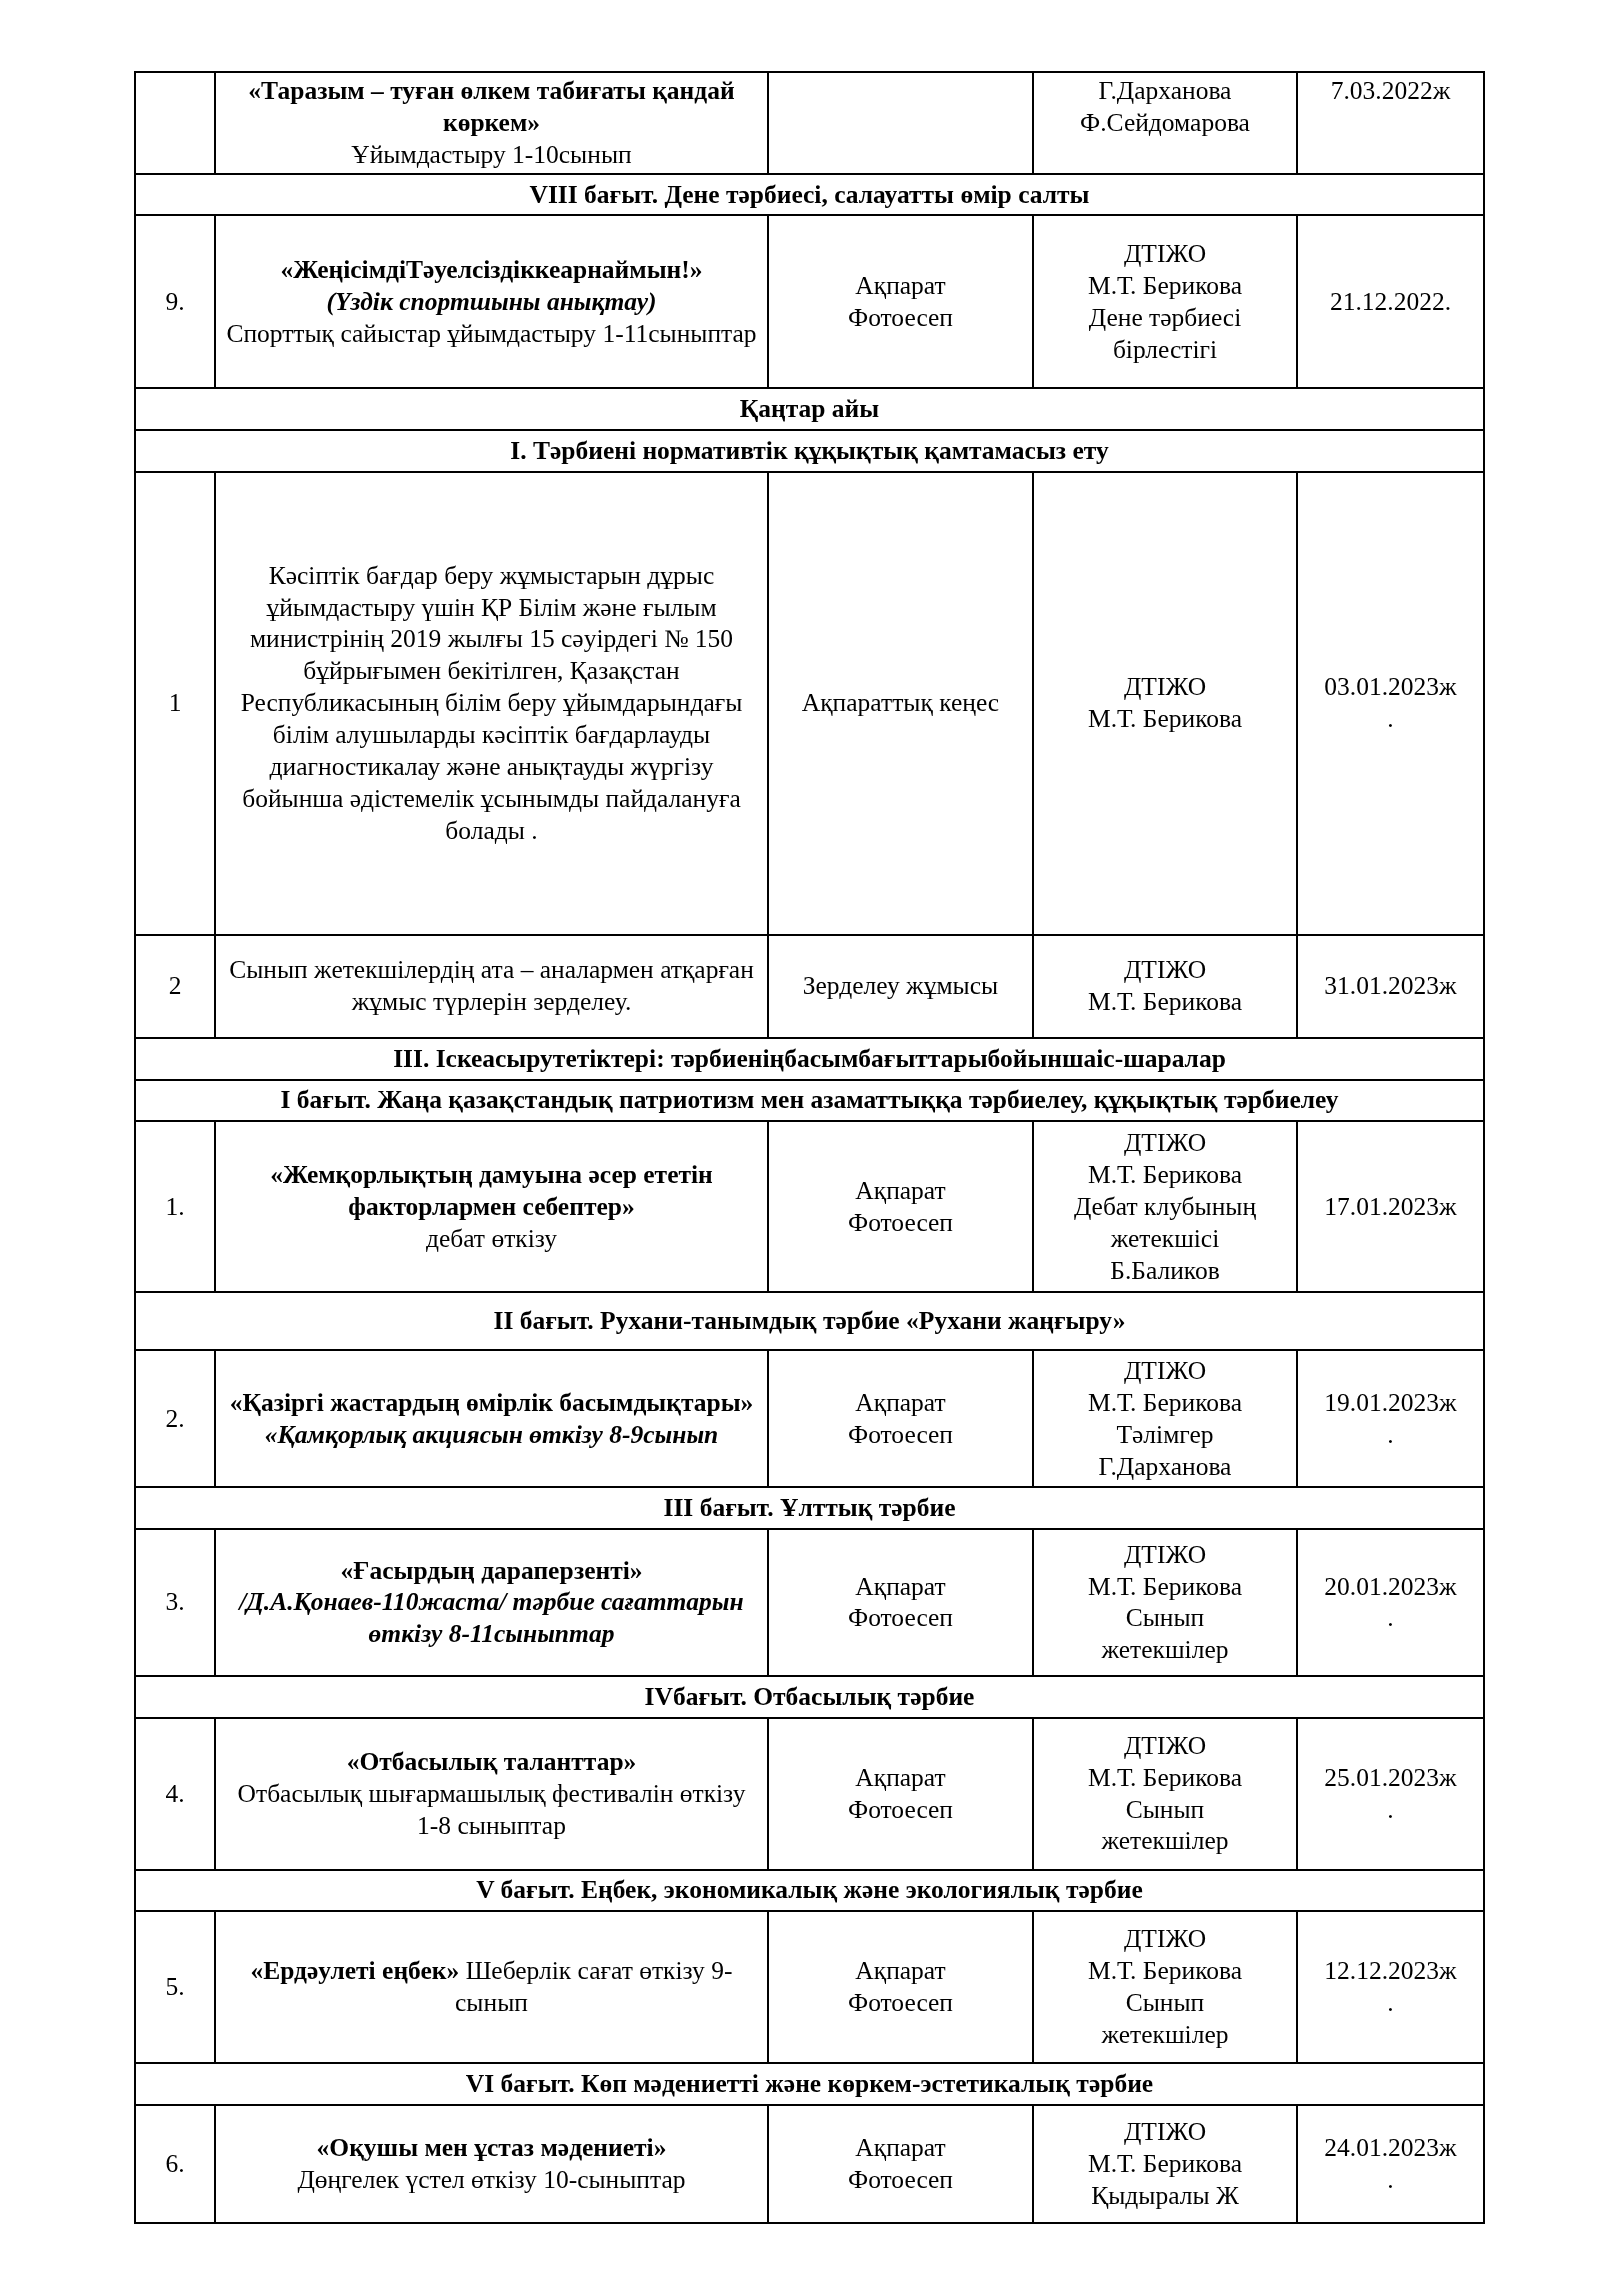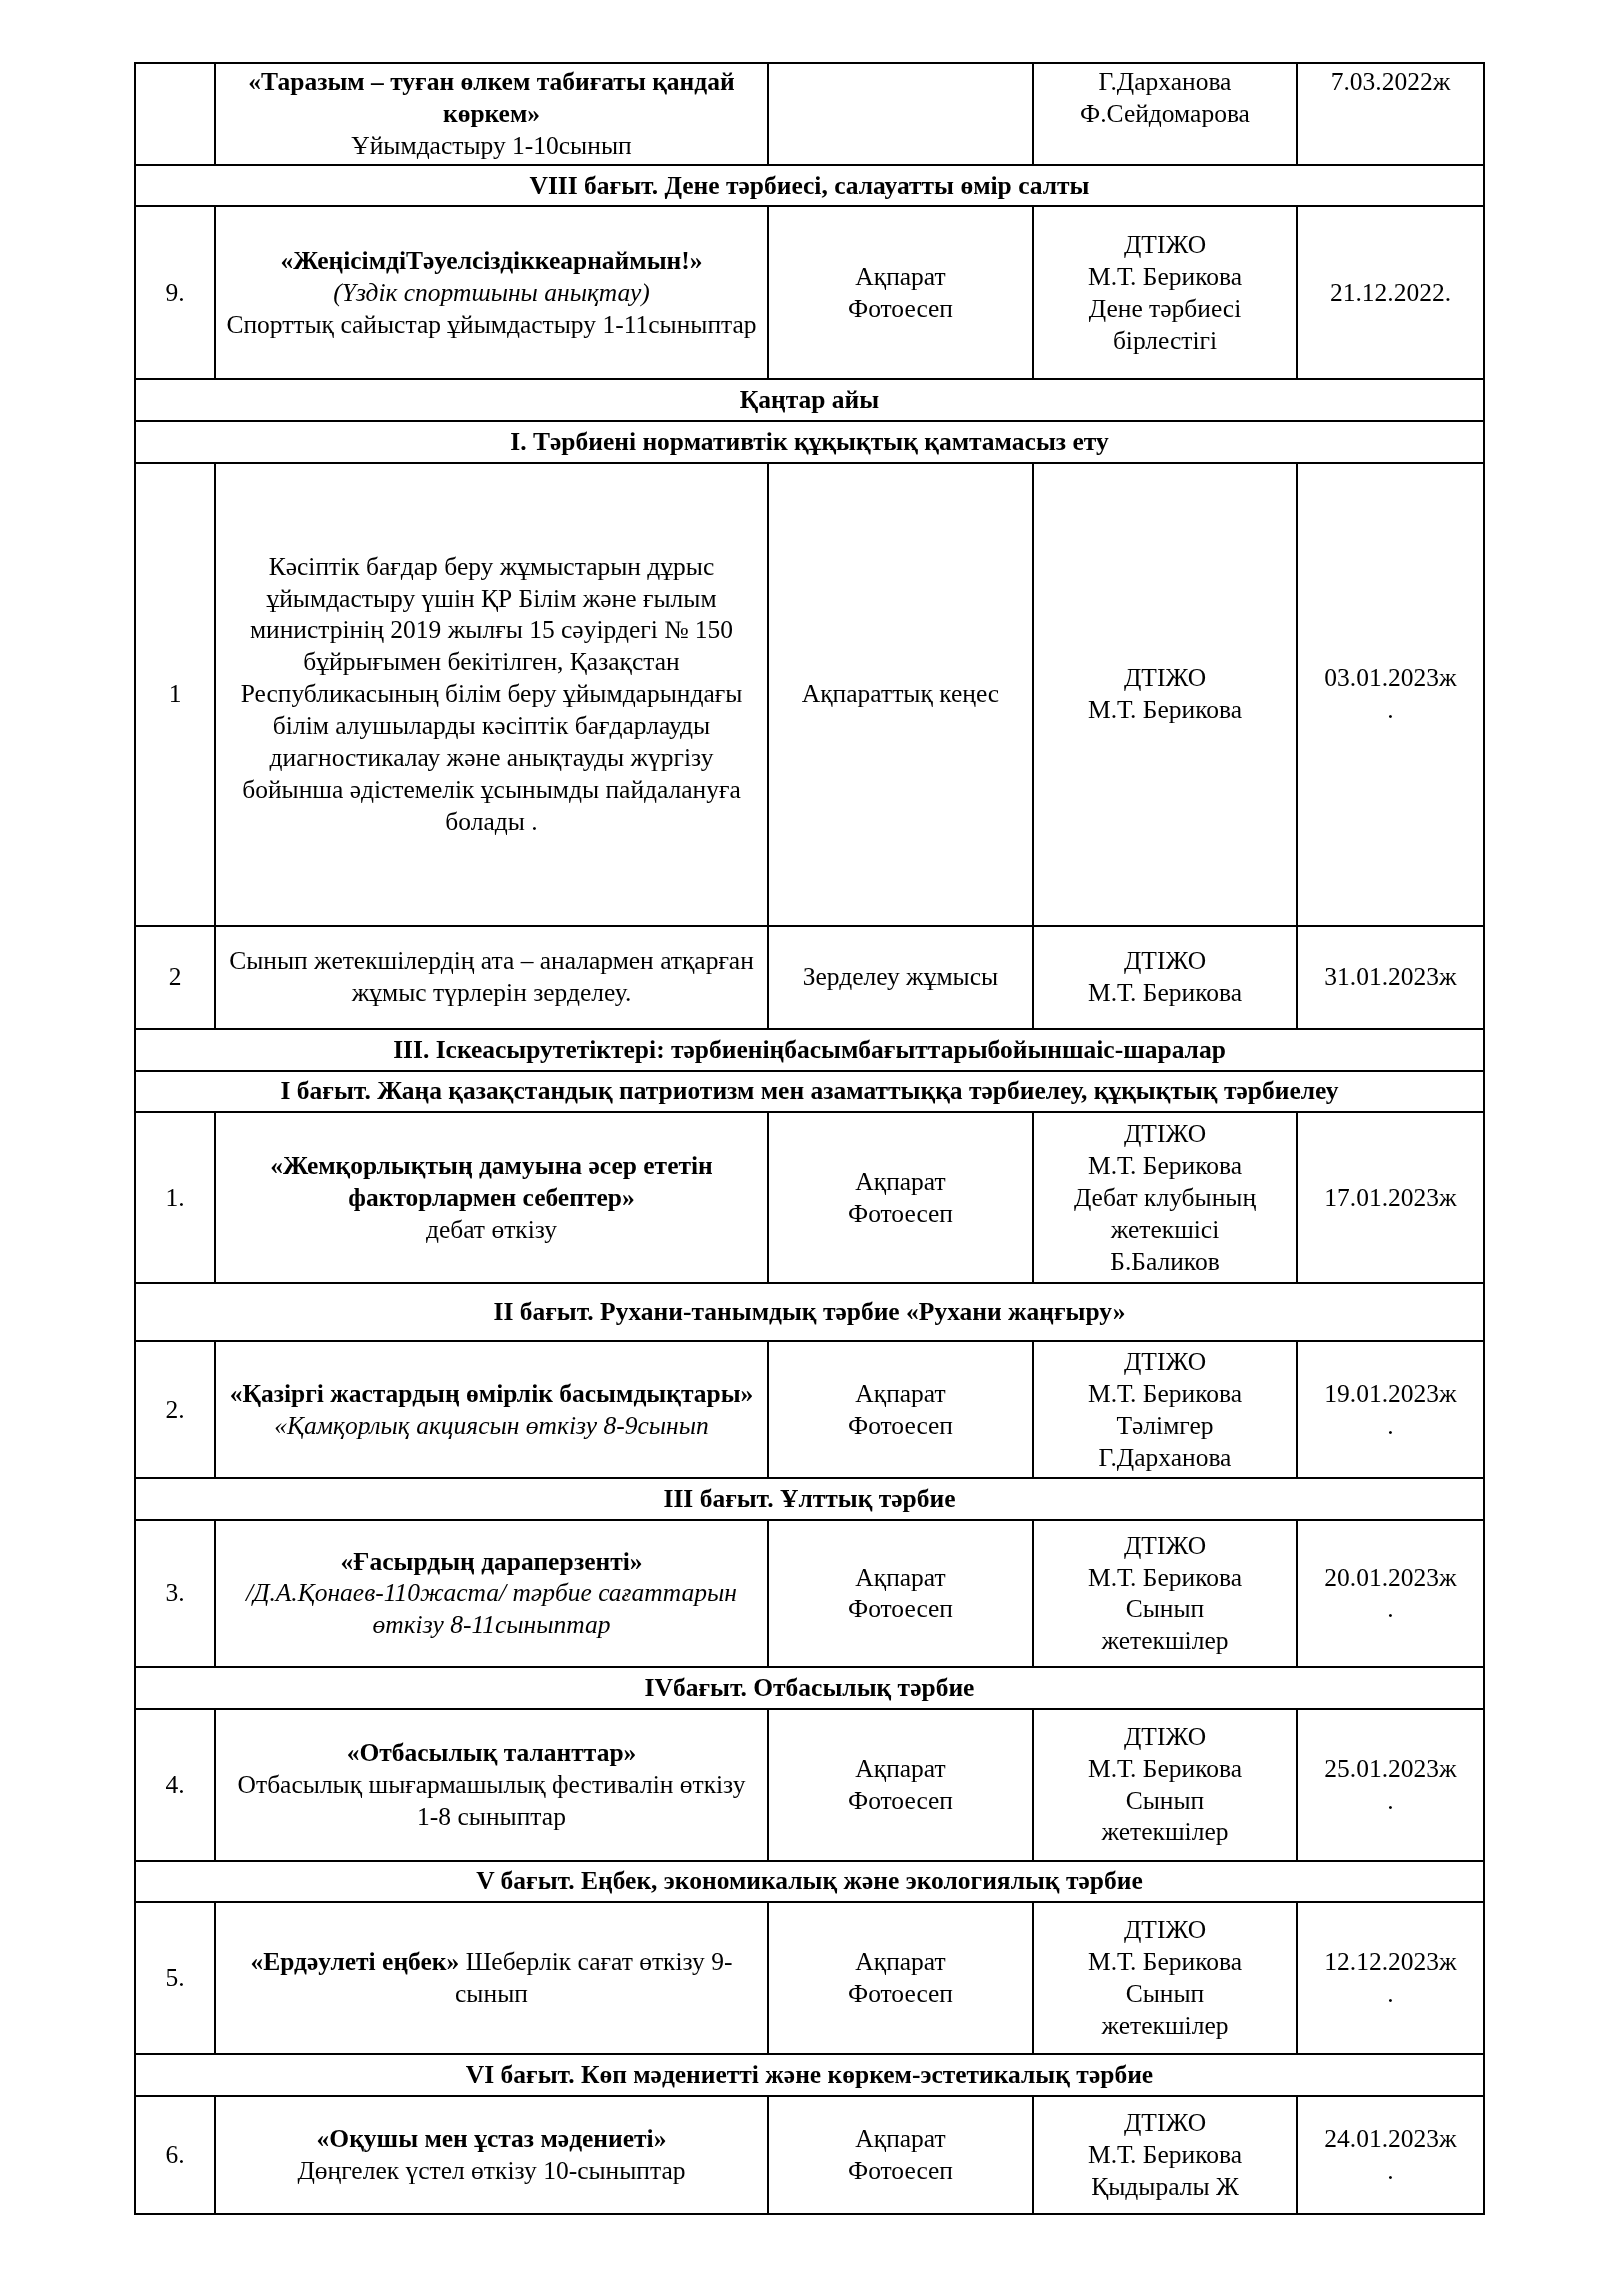--- a/index.html
+++ b/index.html
@@ -4,42 +4,42 @@
 <title>Тәрбие жұмысының жоспары</title>
 <style>
   html,body{margin:0;padding:0;background:#ffffff;}
   body{
     width:1621px;height:2293px;
     font-family:"Liberation Serif","DejaVu Serif",serif;
     color:#000;
   }
   .page{position:relative;width:1621px;height:2293px;background:#ffffff;overflow:hidden;}
   table.plan{
-    position:absolute;left:134px;top:62px;
+    position:absolute;left:134px;top:71px;
     width:1349px;
     border-collapse:collapse;table-layout:fixed;
     font-size:25.5px;line-height:1.25;
     border:2.9px solid #000;
   }
   td{
     border:2px solid #000;
     padding:2px 5.9px;
     text-align:center;
     vertical-align:middle;
     overflow-wrap:break-word;
     word-wrap:break-word;
   }
   tr.vtop td{vertical-align:top;}
   tr.section td{
     font-weight:bold;
     border-top-width:2.9px;border-bottom-width:2.9px;
     padding:3.9px 5.9px;
   }
   .seg-b{font-weight:bold;}
-  .seg-i{font-style:italic;}
+  .seg-i{font-style:italic;font-weight:bold;}
   .cell-line{display:block;}
 </style>
 </head>
 <body>
 
 <div class="page">
   <table class="plan">
     <colgroup>
       <col style="width:80px">
       <col style="width:553px">

